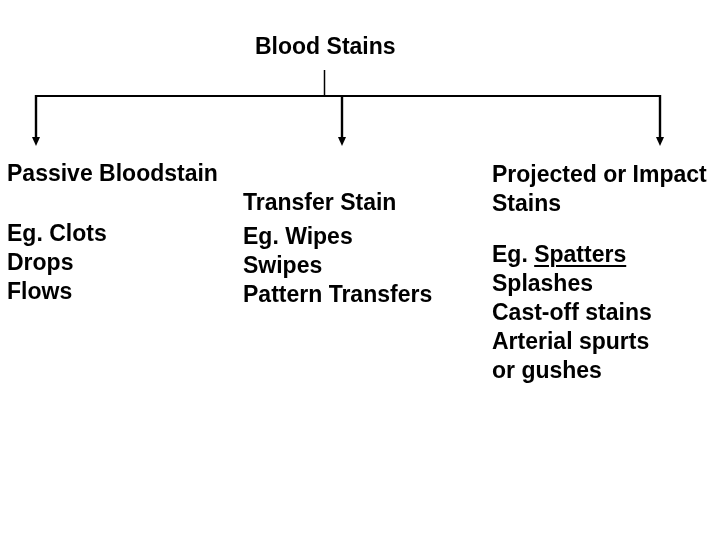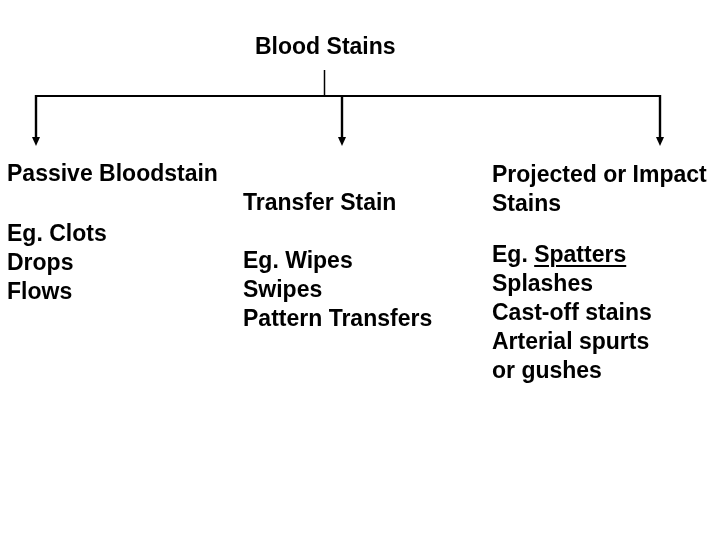--- a/index.html
+++ b/index.html
@@ -33,21 +33,21 @@
   }
   .u {
     text-decoration: underline;
     text-decoration-thickness: 2px;
     text-underline-offset: 3px;
   }
   #title      { left: 255px; top: 32px;  }
   #col1-head  { left: 7px;   top: 159px; }
   #col1-list  { left: 7px;   top: 219px; }
   #col2-head  { left: 243px; top: 164px; margin-top: 24px; }
-  #col2-list  { left: 243px; top: 222px; margin-top: 24px; }
+  #col2-list  { left: 243px; top: 222px; }
   #col3-head  { left: 492px; top: 160px; width: 235px; }
   #col3-list  { left: 492px; top: 240px; }
 </style>
 </head>
 <body>
 
 <div class="slide">
 
   <div id="title" class="abs txt">Blood Stains</div>
 

